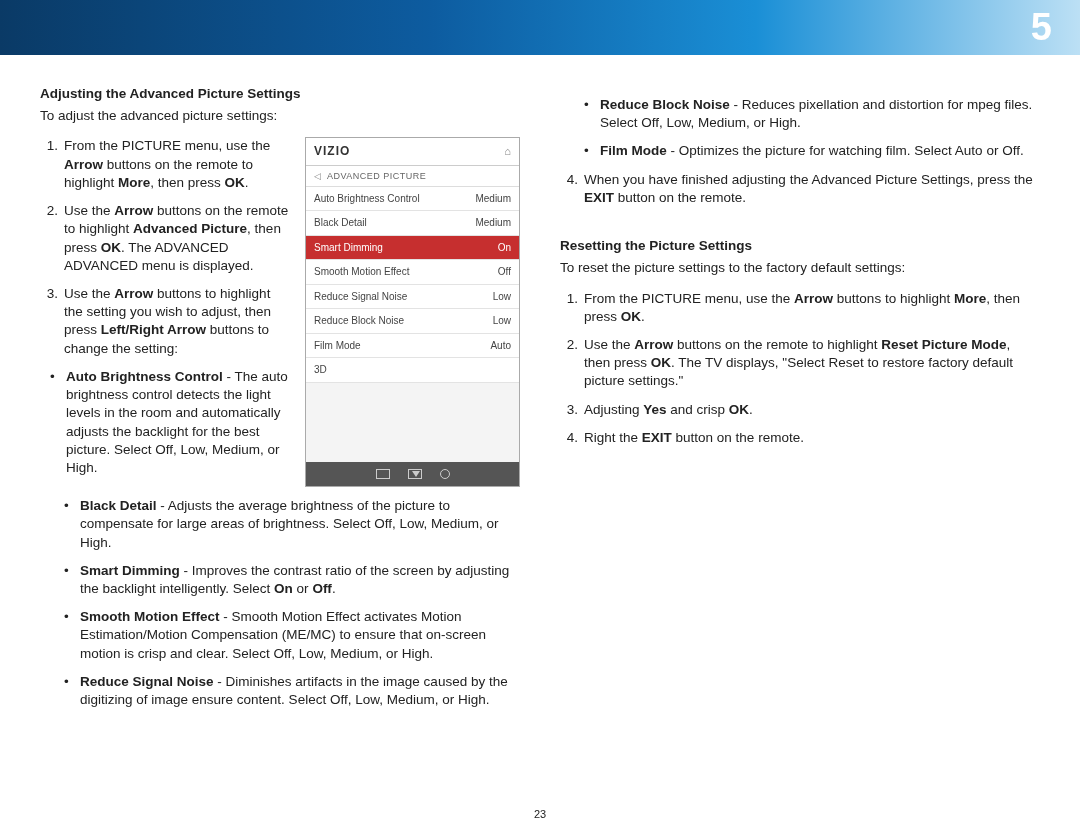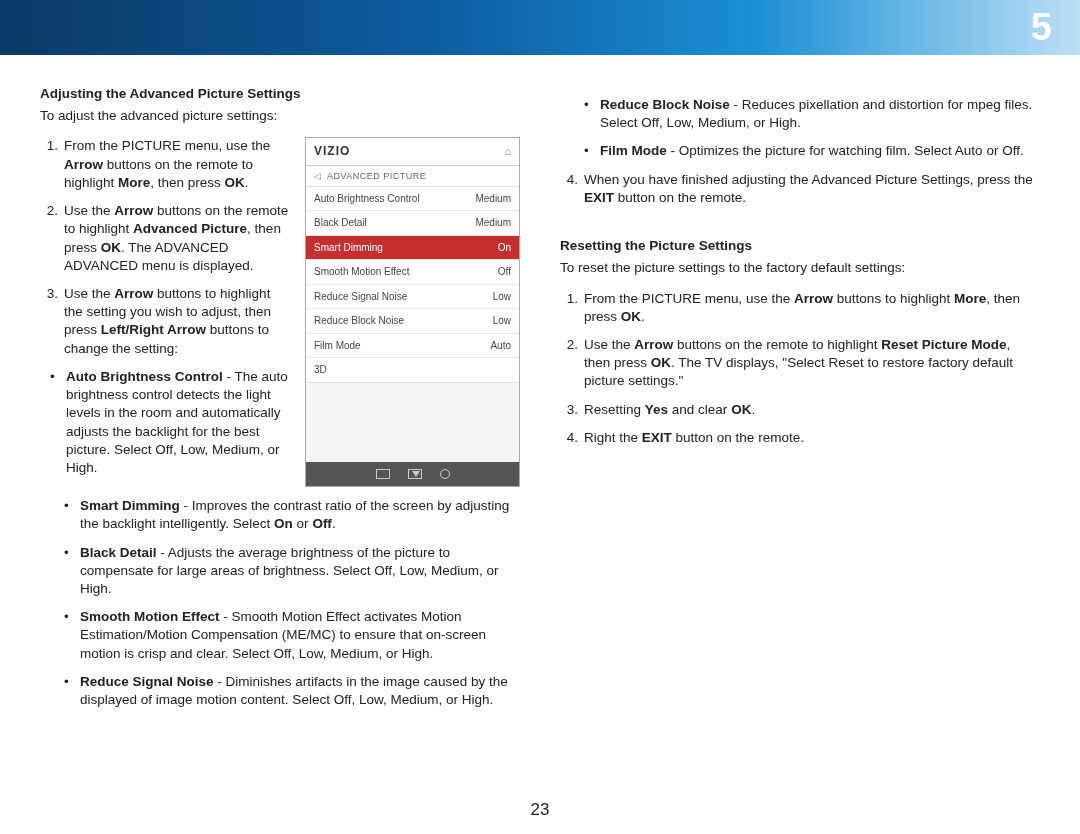--- a/index.html
+++ b/index.html
@@ -80,21 +80,21 @@
   .menu-footer {
     background:#555; height:24px;
     display:flex; justify-content:center; align-items:center; gap:18px;
     color:#ccc; font-size:11px;
   }
   .footer-icon { width:14px; height:10px; border:1px solid #ccc; display:inline-block; position:relative; }
   .footer-icon.v::after{content:"";position:absolute;left:3px;top:1px;border-left:4px solid transparent;border-right:4px solid transparent;border-top:6px solid #ccc;}
   .footer-icon.gear{border-radius:50%;width:10px;height:10px;}
   .page-number {
     position:absolute; bottom:14px; left:0; right:0; text-align:center;
-    font-size:17px;
+    font-size:11px;
   }
   ol.steplist { list-style:none; padding-left:0; }
   ol.steplist li { display:flex; gap:6px; margin-bottom:10px; }
   ol.steplist li .num { width:18px; flex-shrink:0; text-align:right; }
   ol.steplist li .txt { flex:1; }
   .wide-bullets .bitem { padding-left:40px; }
   .wide-bullets .bitem::before { left:24px; }
 </style>
 </head>
 <body>
@@ -185,30 +185,30 @@
         <div class="menu-footer">
           <span class="footer-icon"></span>
           <span class="footer-icon v"></span>
           <span class="footer-icon gear"></span>
         </div>
       </div>
     </div>
 
     <div class="bullet-list wide-bullets">
       <div class="bitem">
+        <span class="bold">Black Detail</span><span> - Adjusts the average brightness of the picture to compensate for large areas of brightness. Select Off, Low, Medium, or High.</span>
+      </div>
+      <div class="bitem">
         <span class="bold">Smart Dimming</span><span> - Improves the contrast ratio of the screen by adjusting the backlight intelligently. Select </span><span class="bold">On</span><span> or </span><span class="bold">Off</span><span>.</span>
       </div>
       <div class="bitem">
-        <span class="bold">Black Detail</span><span> - Adjusts the average brightness of the picture to compensate for large areas of brightness. Select Off, Low, Medium, or High.</span>
-      </div>
-      <div class="bitem">
         <span class="bold">Smooth Motion Effect</span><span> - Smooth Motion Effect activates Motion Estimation/Motion Compensation (ME/MC) to ensure that on-screen motion is crisp and clear. Select Off, Low, Medium, or High.</span>
       </div>
       <div class="bitem">
-        <span class="bold">Reduce Signal Noise</span><span> - Diminishes artifacts in the image caused by the displayed of image motion content. Select Off, Low, Medium, or High.</span>
+        <span class="bold">Reduce Signal Noise</span><span> - Diminishes artifacts in the image caused by the digitizing of image ensure content. Select Off, Low, Medium, or High.</span>
       </div>
     </div>
 
   </div>
 
   <div class="col">
     <div class="bullet-list wide-bullets" style="margin-top:11px;">
       <div class="bitem">
         <span class="bold">Reduce Block Noise</span><span> - Reduces pixellation and distortion for mpeg files. Select Off, Low, Medium, or High.</span>
       </div>
@@ -238,21 +238,21 @@
       </li>
       <li>
         <span class="num">2.</span>
         <span class="txt">
           <span>Use the </span><span class="bold">Arrow</span><span> buttons on the remote to highlight </span><span class="bold">Reset Picture Mode</span><span>, then press </span><span class="bold">OK</span><span>. The TV displays, "Select Reset to restore factory default picture settings."</span>
         </span>
       </li>
       <li>
         <span class="num">3.</span>
         <span class="txt">
-          <span>Resetting </span><span class="bold">Yes</span><span> and clear </span><span class="bold">OK</span><span>.</span>
+          <span>Adjusting </span><span class="bold">Yes</span><span> and crisp </span><span class="bold">OK</span><span>.</span>
         </span>
       </li>
       <li>
         <span class="num">4.</span>
         <span class="txt">
           <span>Right the </span><span class="bold">EXIT</span><span> button on the remote.</span>
         </span>
       </li>
     </ol>
 

